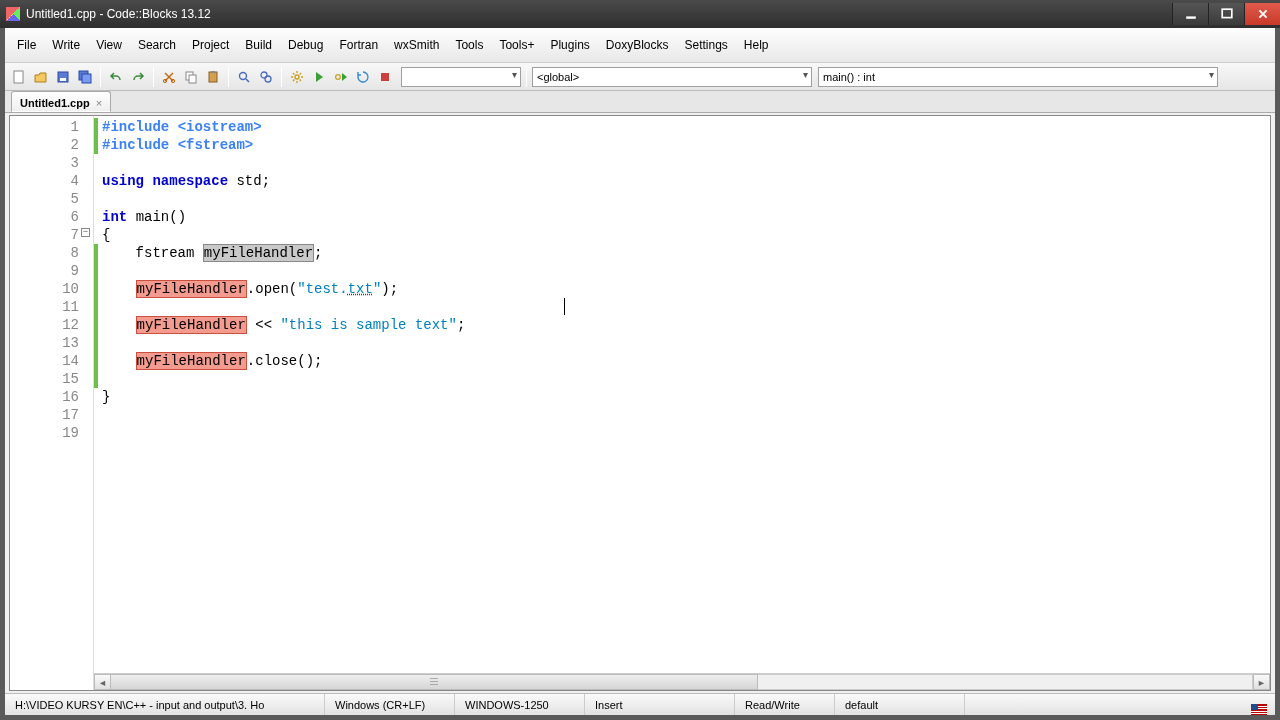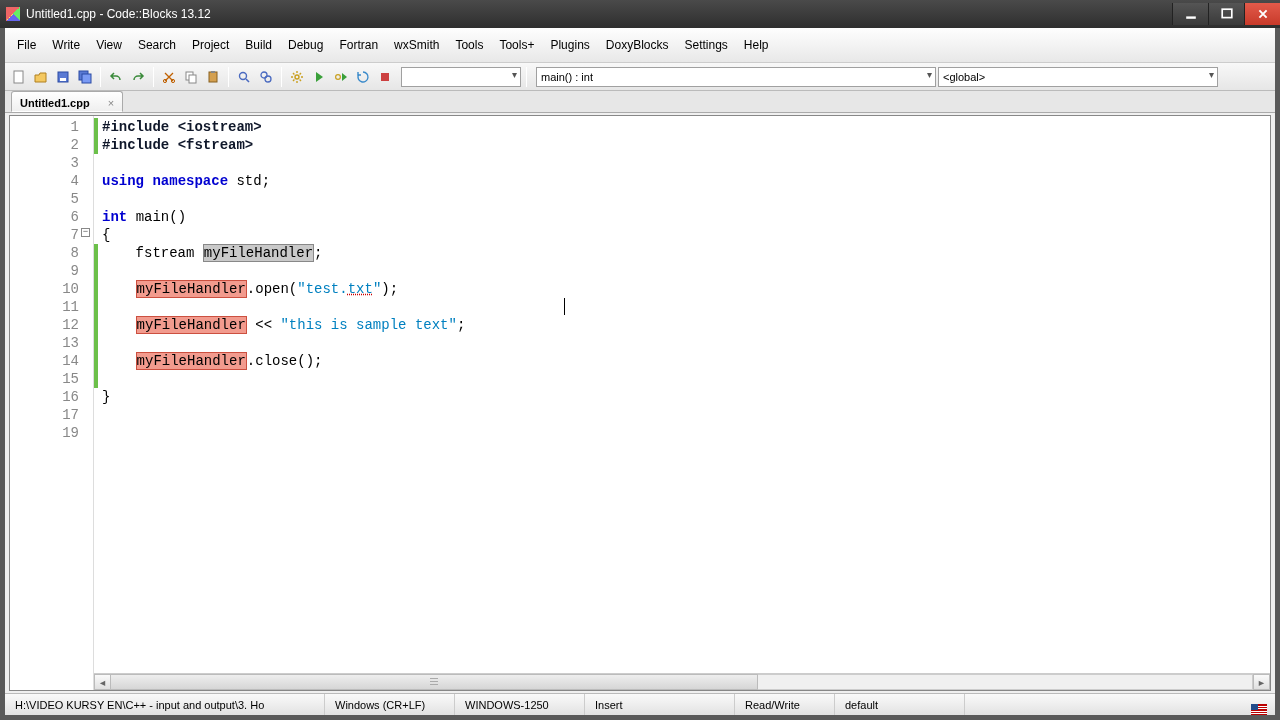--- a/index.html
+++ b/index.html
@@ -105,21 +105,21 @@
     padding-left: 6px;
   }
   .doctab {
     height: 21px;
     background: linear-gradient(#fff,#efefef);
     border: 1px solid #aaa;
     border-bottom: 1px solid #fff;
     border-radius: 3px 3px 0 0;
     padding: 2px 8px 0 8px;
     font-size: 11px;
-    display: flex; align-items: center; gap: 18px;
+    display: flex; align-items: center; gap: 6px;
     font-weight: bold;
   }
   .doctab .x { color:#888; font-weight:normal; cursor:pointer; }
   
   .editor-wrap {
     flex: 1;
     background: #fff;
     border: 1px solid #888;
     margin: 2px 4px;
     display: flex;
@@ -161,21 +161,21 @@
     padding-top: 2px;
     position: relative;
   }
   .line { height: 18px; line-height: 18px; white-space: pre; padding-left: 8px; position: relative; }
   .mk-change {
     position: absolute;
     left: 0; top: 0; bottom: 0;
     width: 4px;
     background: #6cc04a;
   }
-  .kw-green { color: #0f172a; font-weight: bold; }
+  .kw-green { color: #3b82f6; font-weight: bold; }
   .kw-blue  { color: #0000d0; font-weight: bold; }
   .str     { color: #0080c0; }
   .underline { text-decoration: underline dotted #c00; }
   .hl-sel   { background: #c9c9c9; border:1px solid #888; padding:0 0px; }
   .hl-err   { background: #f29b8e; border:1px solid #cc5040; padding:0 0px; }
   .num     { color: #c04000; }
   .text-cursor {
     position: absolute;
     width: 1px; height: 17px;
     background: #000;
@@ -369,22 +369,22 @@
           <path d="M2 2v3h3" fill="none" stroke="#3a8aca" stroke-width="1.4"></path>
         </svg>
       </div>
     <div class="tbtn">
         <svg width="14" height="14">
           <rect x="3" y="3" width="8" height="8" fill="#cc4040"></rect>
         </svg>
       </div>
     <div class="tb-combo" style="width:120px;margin-left:4px;"></div>
     <span class="tsep"></span>
+    <div class="tb-combo" style="width:280px;">&lt;global&gt;</div>
     <div class="tb-combo" style="width:400px;margin-left:4px;">main() : int</div>
-    <div class="tb-combo" style="width:280px;">&lt;global&gt;</div>
   </div>
 
   <div class="tabrow">
     <div class="doctab">
       <span>Untitled1.cpp</span>
       <span class="x">×</span>
     </div>
   </div>
 
   <div class="editor-wrap">

